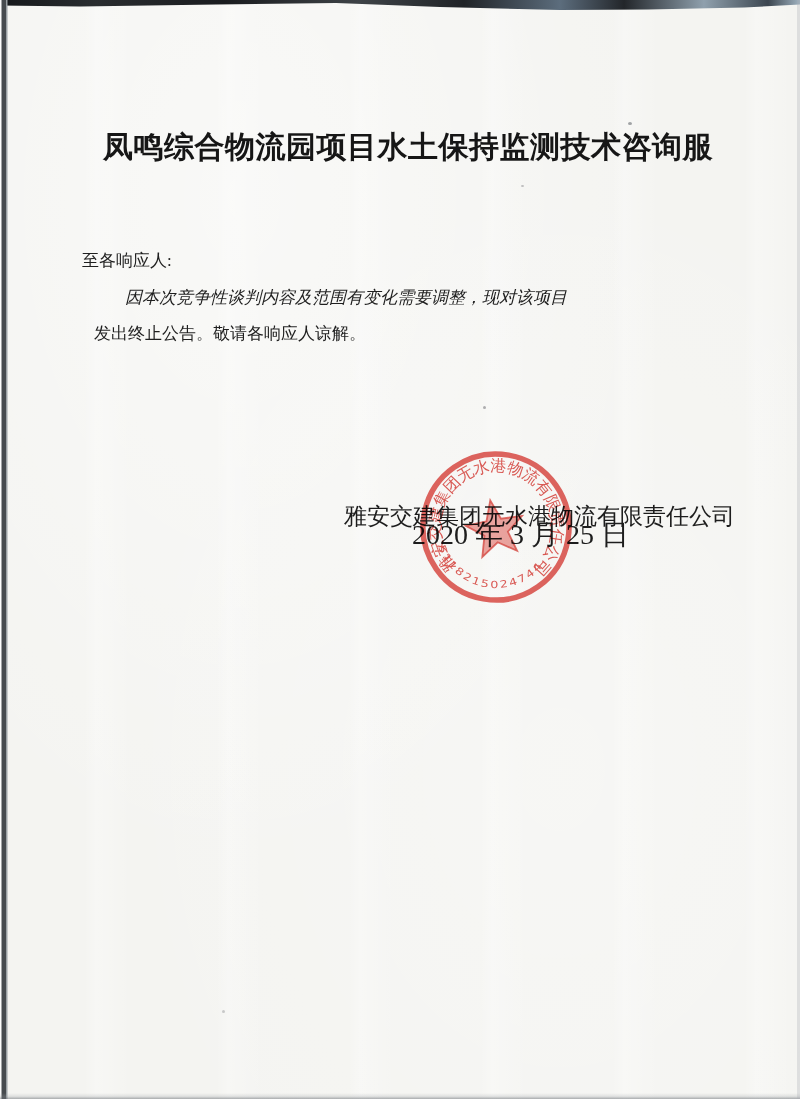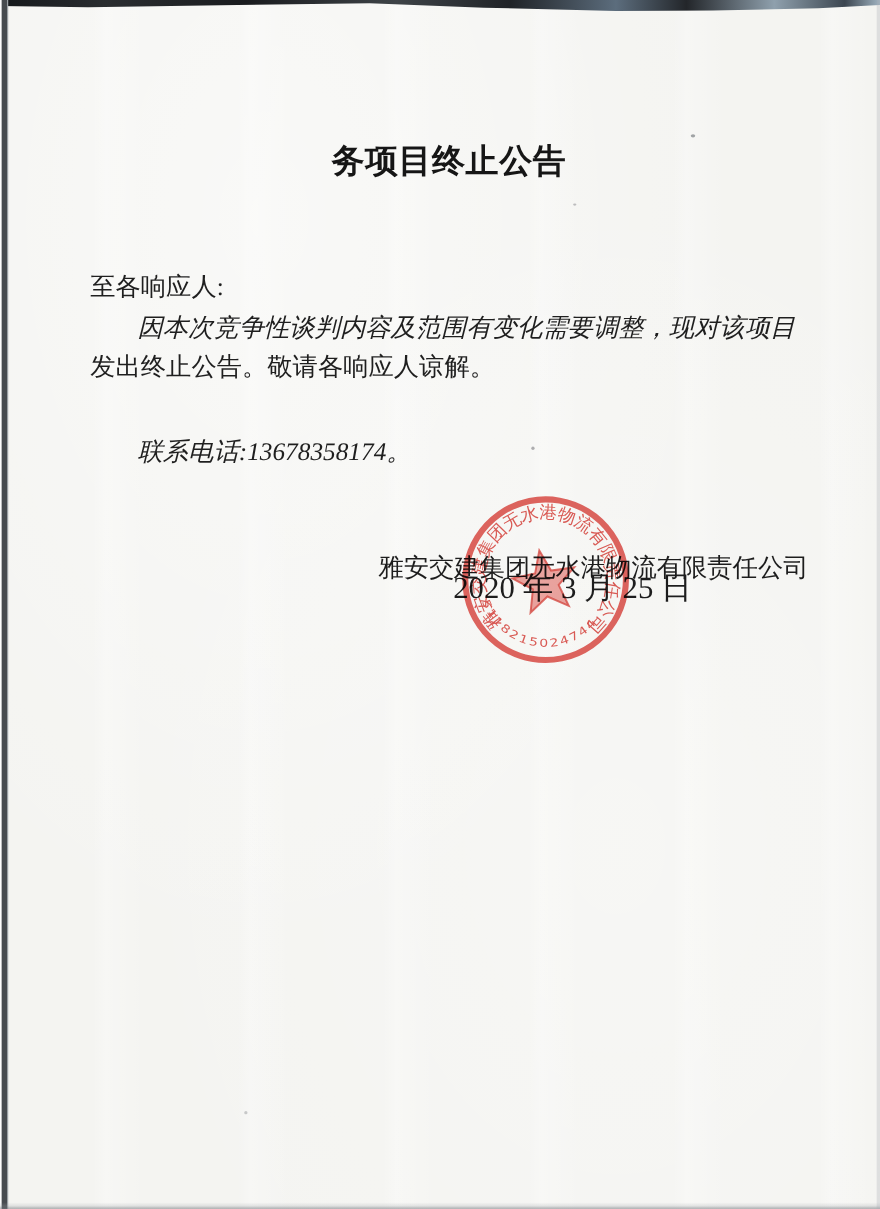--- a/index.html
+++ b/index.html
@@ -44,28 +44,28 @@
     position:absolute;left:88px;top:128px;width:640px;
     text-align:center;
     font-family:"DejaVu Sans","Liberation Sans",sans-serif;
     font-weight:700;
     font-size:30px;line-height:37px;
     letter-spacing:0.5px;
     color:#161616;
   }
   .bodyline{
     position:absolute;left:82px;width:660px;
-    font-size:23px;line-height:26px;
+    font-size:17px;line-height:26px;
     color:#1f1f1f;
     white-space:nowrap;
   }
   .indent{padding-left:43px;font-style:italic;}
   .l1{top:248px;}
   .l2{top:285px;}
-  .l3{top:321px;}
+  .l3{top:321px;margin-left:12px;}
   .l4{top:361px;}
   .l5{top:398px;}
   .sig-company{
     position:absolute;left:344px;top:501px;
     font-size:23px;color:#1d1d1d;white-space:nowrap;
   }
   .sig-date{
     position:absolute;left:412px;top:516px;
     font-size:28px;color:#1d1d1d;white-space:nowrap;
   }
@@ -85,27 +85,26 @@
   <div class="edge-top"></div>
   <div class="edge-left"></div>
   <div class="edge-bottom"></div>
   <div class="edge-right"></div>
   <div class="speck speck1"></div>
   <div class="speck speck2"></div>
   <div class="speck speck3"></div>
   <div class="speck speck4"></div>
 
   <div class="title">
-    <div>务项目终止公告</div>
+    <div>凤鸣综合物流园项目水土保持监测技术咨询服</div>
   </div>
 
   <div class="bodyline l1">至各响应人:</div>
   <div class="bodyline l2 indent">因本次竞争性谈判内容及范围有变化需要调整，现对该项目</div>
   <div class="bodyline l3">发出终止公告。敬请各响应人谅解。</div>
-  <div class="bodyline l5 indent">联系电话:13678358174。</div>
 
   <div class="sig-company">雅安交建集团无水港物流有限责任公司</div>
   <div class="sig-date">2020 年 3 月 25 日</div>
 
   <svg class="seal" viewBox="-87 -87 174 174" xmlns="http://www.w3.org/2000/svg">
     <g transform="rotate(10)">
 
       <circle cx="0" cy="0" r="73" fill="none" stroke="#dd4a44" stroke-width="5.5" opacity="0.92"></circle>
 
       <defs>

